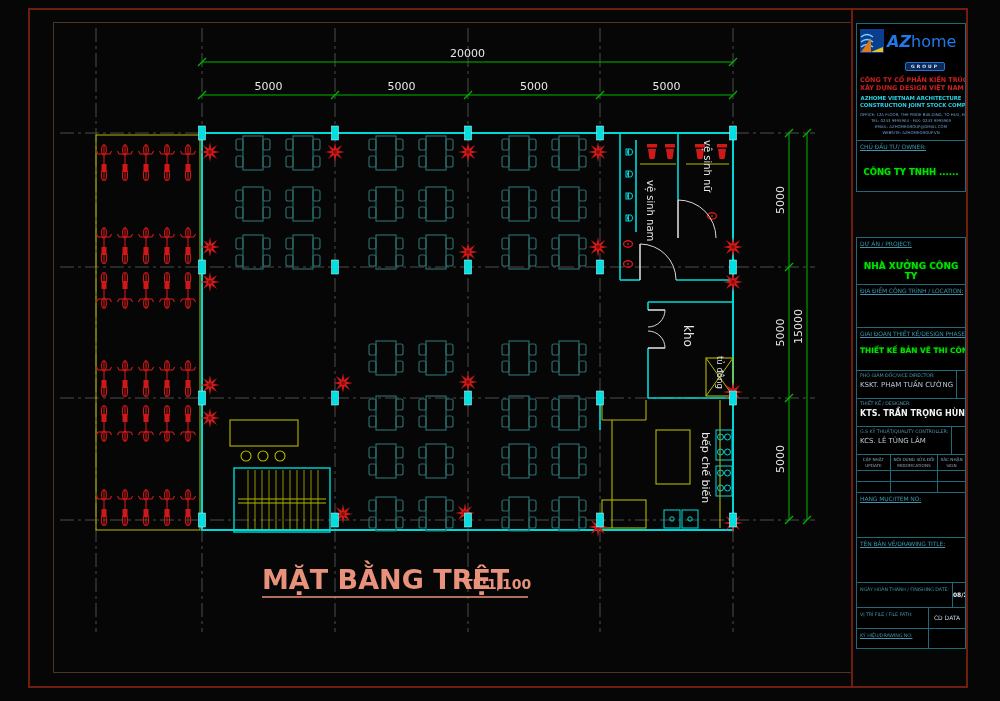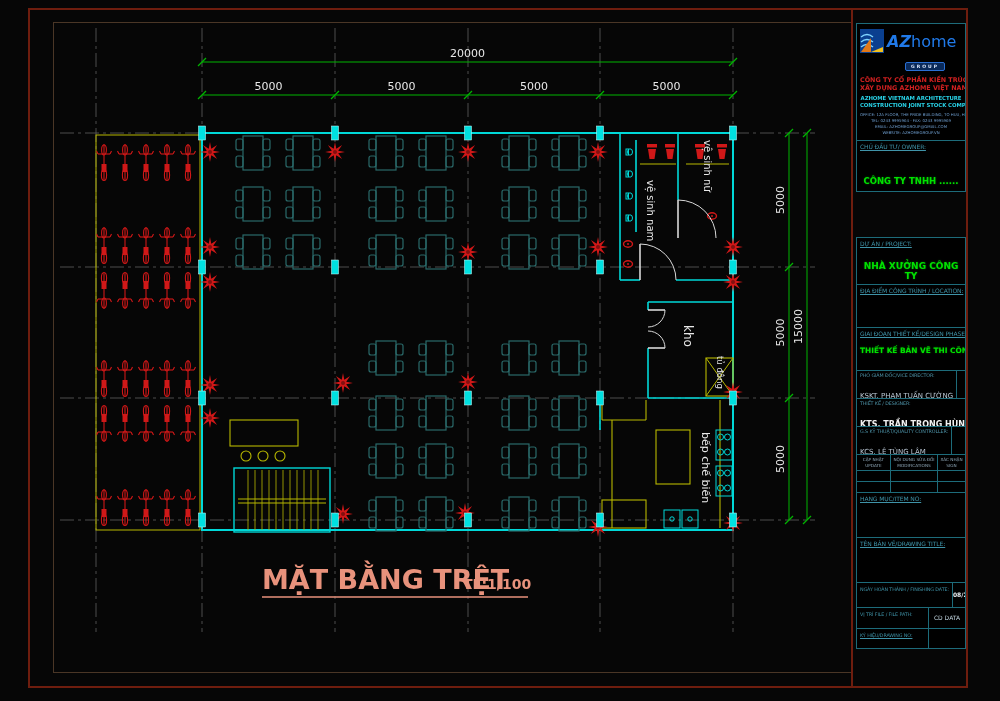--- a/index.html
+++ b/index.html
@@ -21,27 +21,27 @@
   .logo-az{font-size:16px;font-weight:bold;font-style:italic;color:#2079e8;}
   .logo-home{font-size:16px;color:#2079e8;}
   .group-badge{display:inline-block;margin-left:28px;margin-top:1px;background:#0a2a5a;
      border:1px solid #2a6fd4;color:#dbe8ff;font-size:4.5px;letter-spacing:2px;
      padding:1px 5px;border-radius:2px;font-weight:bold;}
   .co-vn{margin-top:4px;color:#cf2020;font-weight:bold;font-size:6.4px;line-height:1.25;white-space:nowrap;}
   .co-en{margin-top:3px;color:#28cfe4;font-weight:bold;font-size:5.4px;line-height:1.3;letter-spacing:-.1px;white-space:nowrap;}
   .contact{margin-top:3px;color:#6f9fd0;font-size:3.9px;line-height:1.5;white-space:nowrap;}
   .sec-owner{height:52px;}  .sec-project{height:48px;margin-top:45px;}
   .sec-location{height:44px;} .sec-phase{height:44px;}
-  .sec-owner .gval{font-size:8.5px;margin-top:26px;}
+  .sec-owner .gval{font-size:8.5px;margin-top:17px;}
   .sec-project .gval{font-size:9px;margin-top:14px;}
   .sec-phase .gval{font-size:7.4px;margin-top:9px;white-space:nowrap;}
   .staff-row{height:29px;display:flex;padding:0;}
   .staff-left{flex:1;padding:2px 3px;}
   .staff-sign{width:26px;border-left:1px solid #1d6b7a;}
-  .sname{margin-top:14px;font-size:7px;color:#bcc9d6;white-space:nowrap;}
+  .sname{margin-top:3px;font-size:7px;color:#bcc9d6;white-space:nowrap;}
   .sname.bold{color:#f2f2f2;font-weight:bold;font-size:8px;}
   .staff-row .lbl{font-size:4.8px;text-decoration:none;color:#4d93a8;}
   .rev-head{height:17px;display:flex;padding:0;}
   .rev-row{height:12px;display:flex;padding:0;}
   .rev-c{box-sizing:border-box;font-size:4.2px;color:#8fa8b8;text-align:center;padding-top:2px;line-height:1.4;}
   .rev-c1{width:33px;} .rev-c2{flex:1;border-left:1px solid #1d6b7a;border-right:1px solid #1d6b7a;}
   .rev-c3{width:27px;}
   .sec-item{height:46px;} .sec-dtitle{height:46px;}
   .fld-row{display:flex;padding:0;}
   .fld-date{height:26px;} .fld-path{height:22px;} .fld-no{height:21px;}
@@ -769,21 +769,21 @@
           <path d="M1 23 L11 9 L11 23 Z" fill="#e07818"></path>
           <path d="M11 23 L23 23 L23 18 Z" fill="#f0c020"></path>
         </svg>
         <div>
           <span class="logo-az">AZ</span><span class="logo-home">home</span>
         </div>
       </div>
       <div class="group-badge">GROUP</div>
       <div class="co-vn">
         <div>CÔNG TY CỔ PHẦN KIẾN TRÚC</div>
-        <div>XÂY DỰNG AZHOME VIỆT NAM</div>
+        <div>XÂY DỰNG DESIGN VIỆT NAM</div>
       </div>
       <div class="co-en">
         <div>AZHOME VIETNAM ARCHITECTURE</div>
         <div>CONSTRUCTION JOINT STOCK COMPANY</div>
       </div>
       <div class="contact">
         <div>OFFICE: 12A FLOOR, THE PRIDE BUILDING, TO HUU, HA DONG, HA NOI</div>
         <div>TEL: 0243 9995964 - FAX: 0243 9995969</div>
         <div>EMAIL: AZHOMEGROUP@GMAIL.COM</div>
         <div>WEBSITE: AZHOMEGROUP.VN</div>

